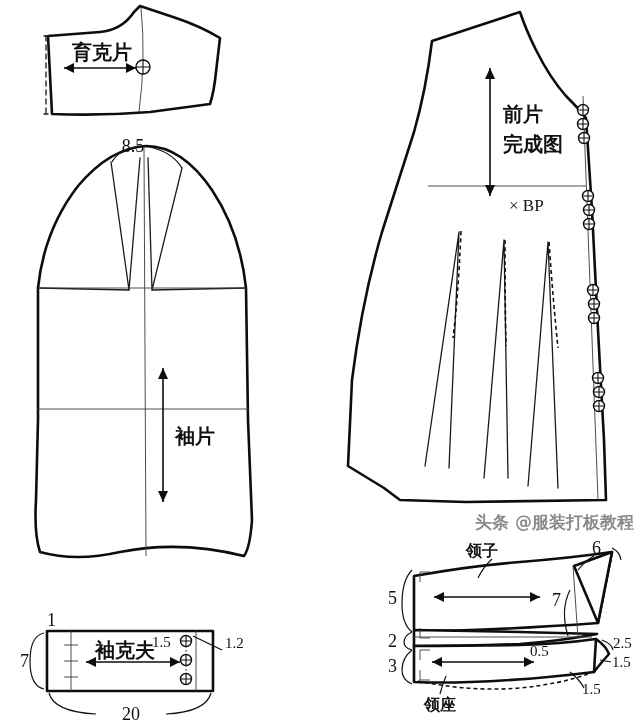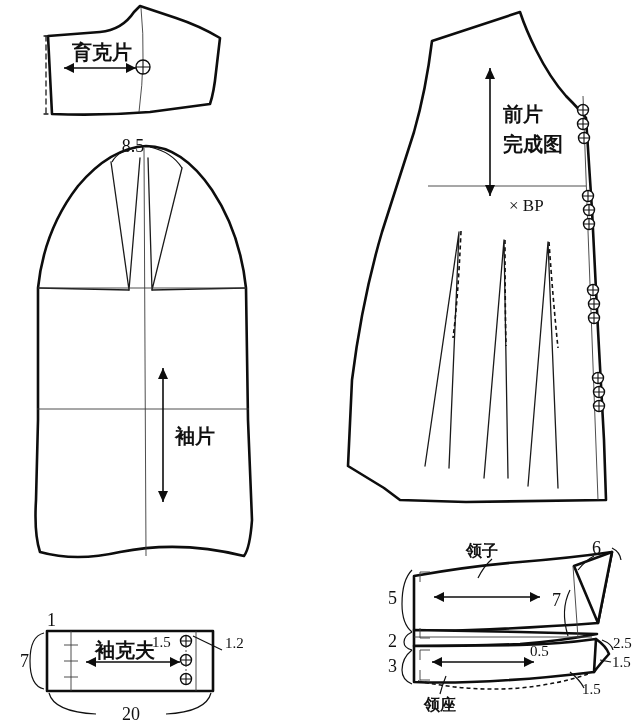--- a/index.html
+++ b/index.html
@@ -393,13 +393,14 @@
       </g>
 
       <g>
         <path class="leader" d="M 446 676 Q 442 686 440 694"></path>
         <text class="lbl-cn-sm" x="424" y="710">领座</text>
       </g>
     </g>
 
   </svg>
 
+  <div class="watermark">头条 @服装打板教程</div>
 </div>
 
 </body></html>

